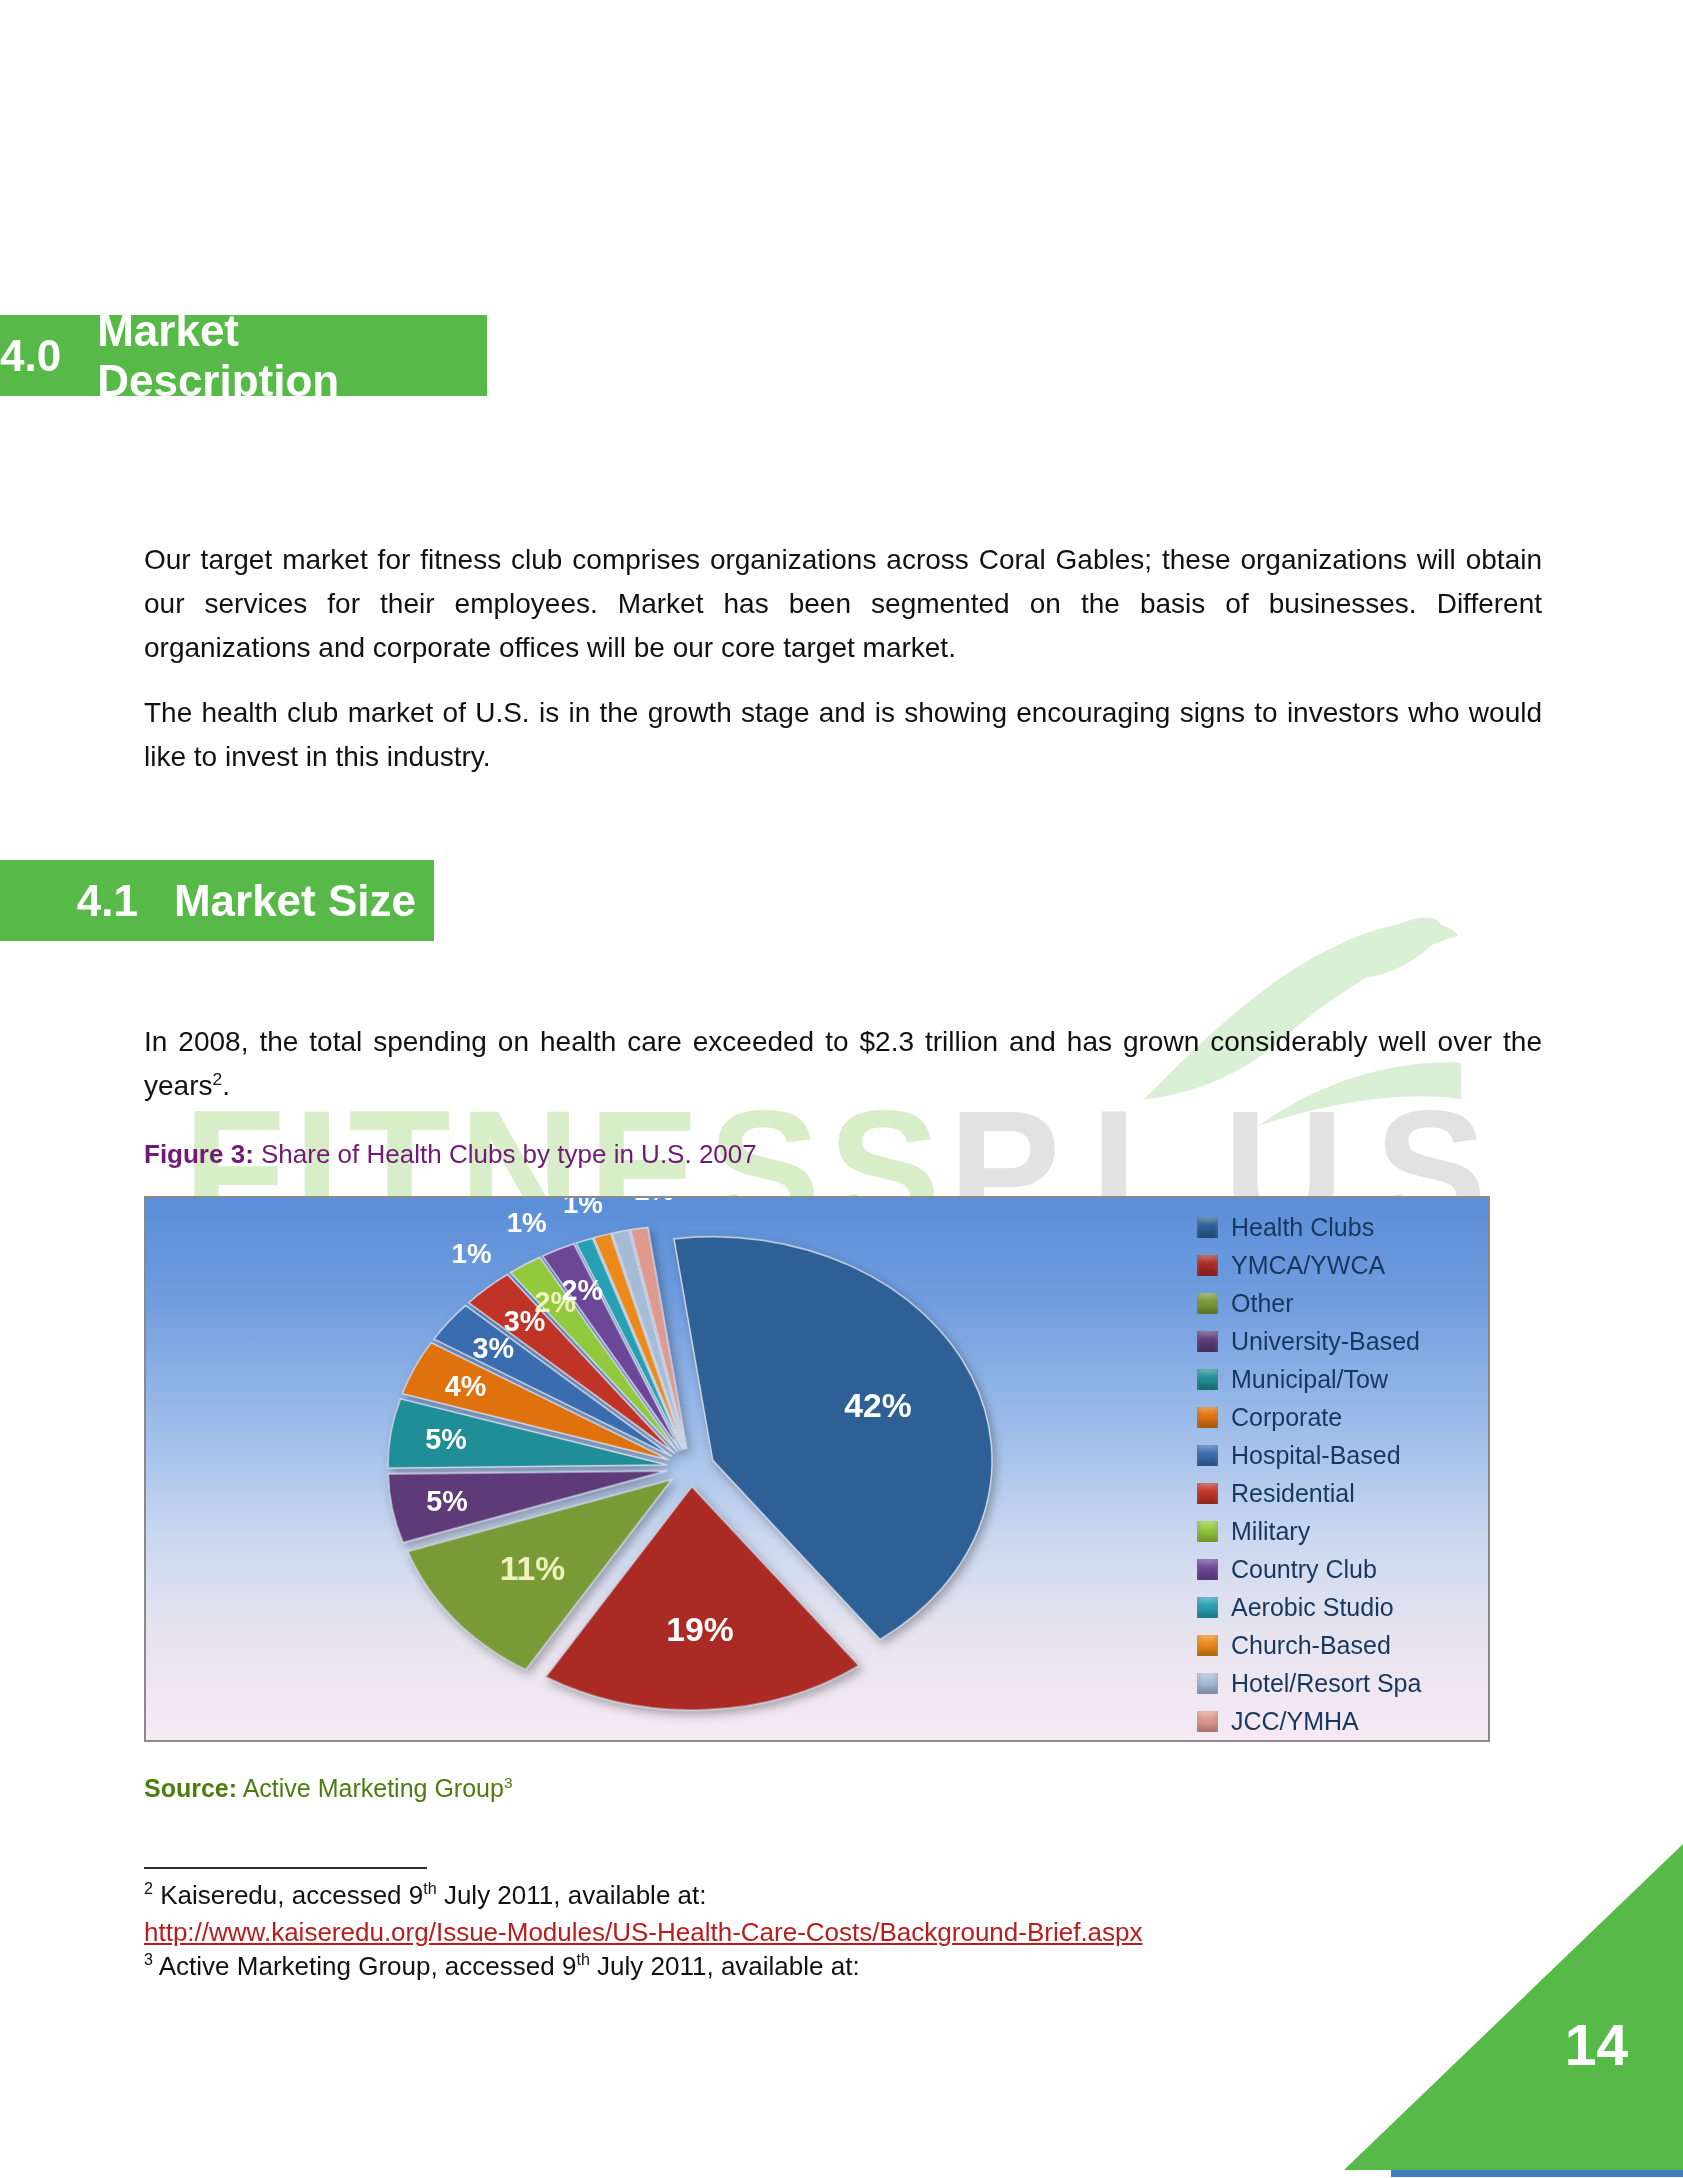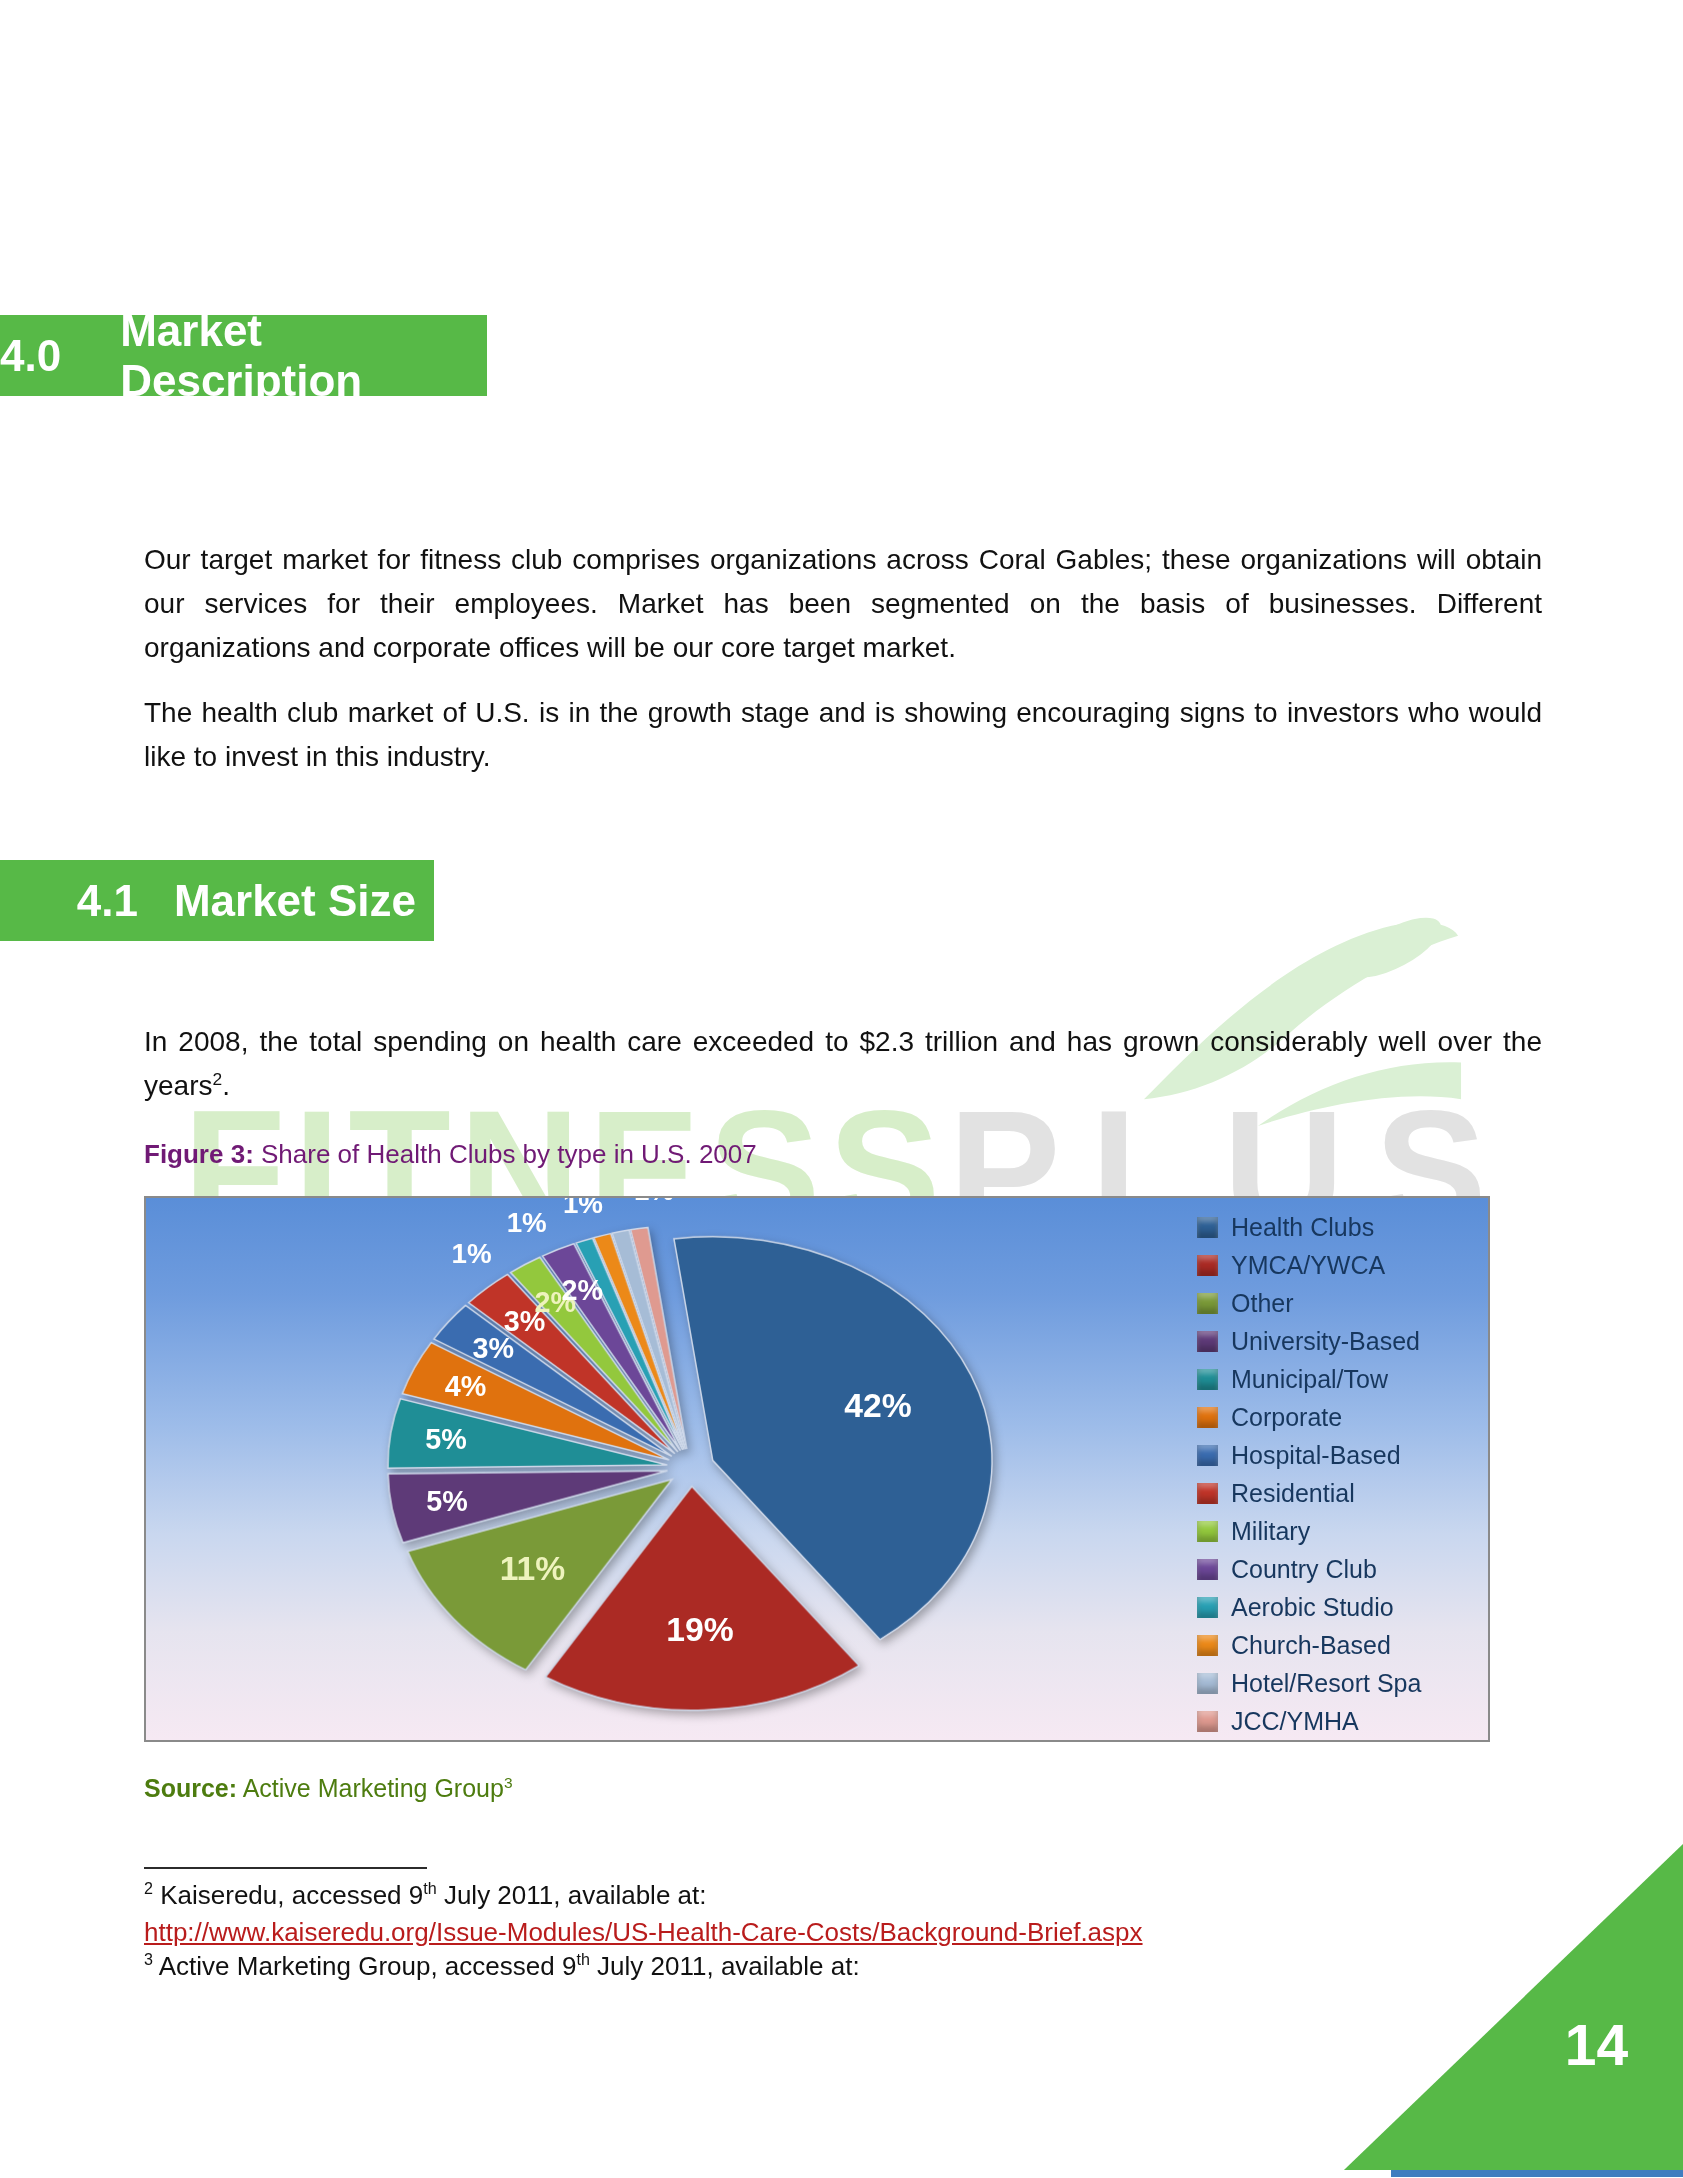--- a/index.html
+++ b/index.html
@@ -5,21 +5,21 @@
   * { margin:0; padding:0; box-sizing:border-box; }
   body { font-family:"Liberation Sans", sans-serif; background:#ffffff; }
   .page { position:relative; width:1683px; height:2178px; background:#ffffff; overflow:hidden; }
 
   
   .hbar { position:absolute; left:0; height:81px; background:#57b947; color:#ffffff;
           display:flex; align-items:center; justify-content:flex-end;
           font-weight:bold; font-size:44px; z-index:3; }
   .hbar .num { margin-right:36px; }
   .hbar .ttl { margin-right:18px; }
-  #hbar1 { top:315px; width:487px;gap:23px; }
+  #hbar1 { top:315px; width:487px; }
   #hbar2 { top:860px; width:434px; }
 
   
   .para { position:absolute; left:144px; width:1398px; font-size:28px; line-height:44px;
           color:#111111; text-align:justify; z-index:3; }
   #p1 { top:538px; }
   #p2 { top:691px; }
   #p3 { top:1020px; }
   sup { font-size:0.62em; vertical-align:super; line-height:0; }
 

